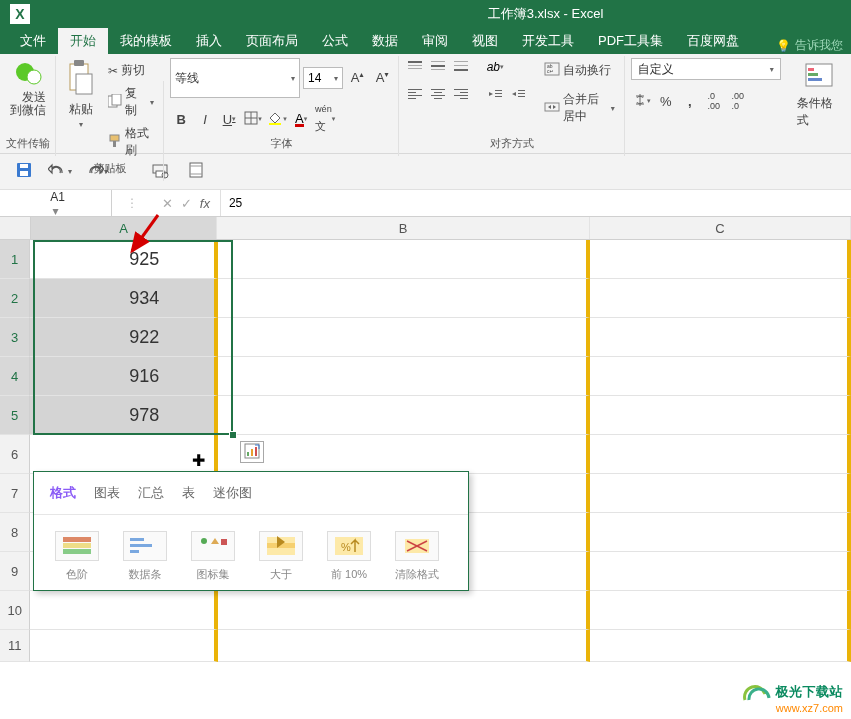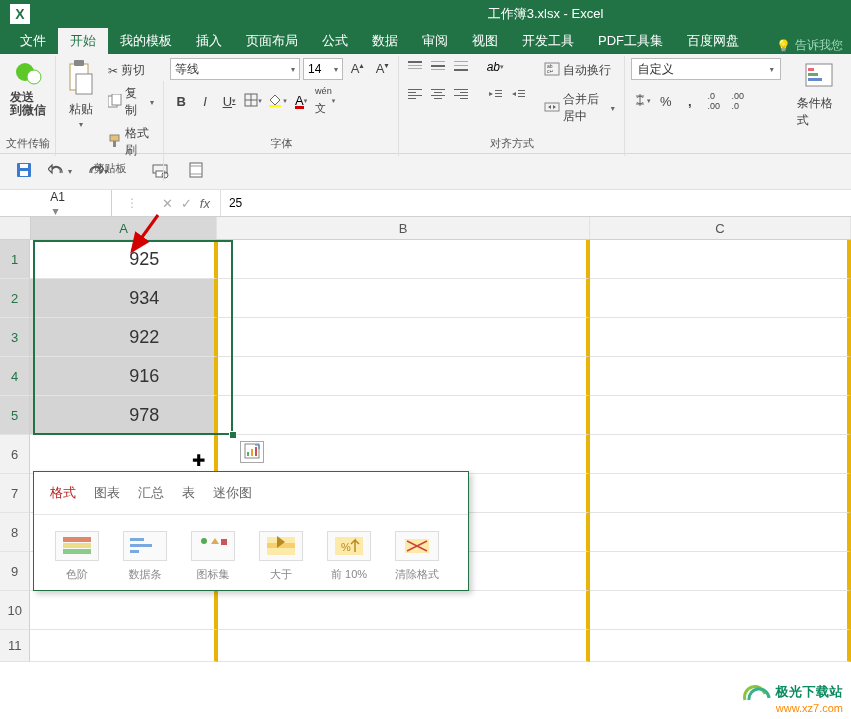--- a/index.html
+++ b/index.html
@@ -25,21 +25,21 @@
   .rgroup-label { text-align: center; font-size: 11px; color: #555; padding-bottom: 4px; height: 18px; position: relative;}
   .rgroup-label::after { content: ""; position: absolute; right: -6px; top: -80px; bottom: -2px; width: 1px; background: #e0e0e0;}
   .rgroup:last-child .rgroup-label::after { display:none; }
   .vstack { display: flex; flex-direction: column; gap: 2px; }
   .hstack { display: flex; align-items: center; gap: 3px; }
   .small-btn { padding: 2px 4px; display: flex; align-items: center; gap: 3px; font-size: 12px; color: #444; cursor: pointer;}
 
   .big-btn { display: flex; flex-direction: column; align-items: center; gap: 2px; padding: 2px 4px; font-size: 12px; color: #444; cursor: pointer;}
   .dropdown-arrow { font-size: 8px; color: #666; }
 
-  .font-combo { width: 130px; height: 22px; border: 1px solid #bbb; background: #fff; font-size: 12px; padding: 0 4px; display: flex; align-items: center; justify-content: space-between; color: #333;}
+  .font-combo { width: 130px; height: 40px; border: 1px solid #bbb; background: #fff; font-size: 12px; padding: 0 4px; display: flex; align-items: center; justify-content: space-between; color: #333;}
   .size-combo { width: 40px; height: 22px; border: 1px solid #bbb; background: #fff; font-size: 12px; padding: 0 4px; display: flex; align-items: center; justify-content: space-between;}
   .fmt-btn { width: 22px; height: 22px; display: flex; align-items: center; justify-content: center; font-size: 13px; color: #444; cursor: pointer;}
   .fmt-btn.bold { font-weight: bold; }
   .fmt-btn.italic { font-style: italic; }
   .fmt-btn.underline { text-decoration: underline; }
 
   .align-btn { width: 20px; height: 18px; display:flex; align-items:center; justify-content:center; cursor:pointer;}
   .align-btn svg { width:14px; height:14px;}
 
   .number-combo { width: 150px; height: 22px; border: 1px solid #bbb; background: #fff; font-size: 12px; padding: 0 6px; display: flex; align-items:center; justify-content: space-between; color:#333;}
@@ -74,21 +74,21 @@
   .selection-border { position:absolute; border: 2px solid #217346; pointer-events:none; }
   .selection-handle { position:absolute; width:8px; height:8px; background:#217346; border:1px solid #fff;}
 
   .quick-analysis-btn { position:absolute; width:24px; height:22px; border:1px solid #a8a8a8; background:#fff; display:flex; align-items:center; justify-content:center; cursor:pointer;}
   .quick-analysis-btn svg { width:16px; height:16px;}
 
   
   .qa-popup { position:absolute; width:436px; border:1px solid #217346; background:#fff; box-shadow: 3px 3px 6px rgba(0,0,0,0.2);}
   .qa-tabs { display:flex; gap:14px; padding: 10px 14px; border-bottom: 1px solid #e6e6e6; font-size:13px;}
   .qa-tab { color:#666; cursor:pointer; padding:2px;}
-  .qa-tab.active { color:#b91c1c; font-weight:normal;}
+  .qa-tab.active { color:#8b5cf6; font-weight:bold;}
   .qa-options { display:flex; gap: 10px; padding: 16px 14px 8px 14px;}
   .qa-opt { display:flex; flex-direction:column; align-items:center; gap:6px; font-size:11px; color:#888; cursor:pointer; width: 58px;}
   .qa-opt-icon { width:44px; height:30px; border:1px solid #ddd; display:flex; align-items:center; justify-content:center; background:#fafafa;}
   .qa-hint { font-size:11px; color:#aaa; padding: 8px 14px 22px 14px;}
 
   .cursor-cross { position:absolute; font-size:16px; color:#000;}
 
   .watermark { position:absolute; right:8px; bottom:5px; text-align:right;}
   .watermark .logo { font-size:13px; color:#0a8a5f; font-weight:bold; letter-spacing:0.5px;}
   .watermark .domain { font-size:11px; color:#ff8800;}
@@ -129,21 +129,21 @@
 
   <div class="rgroup">
     <div class="rgroup-content">
       <div class="big-btn">
         <span>
           <svg width="28" height="26">
               <circle cx="11" cy="12" r="9" fill="#5cc928"></circle>
               <circle cx="20" cy="17" r="7" fill="#fff" stroke="#5cc928"></circle>
             </svg>
         </span>
-        <span style="white-space:pre; text-align:left; line-height:1.1;font-weight:bold;">发送
+        <span style="white-space:pre; text-align:right; line-height:1.1;">发送
 到微信</span>
       </div>
     </div>
     <div class="rgroup-label">文件传输</div>
   </div>
 
   <div class="rgroup">
     <div class="rgroup-content">
       <div class="big-btn">
         <span>

